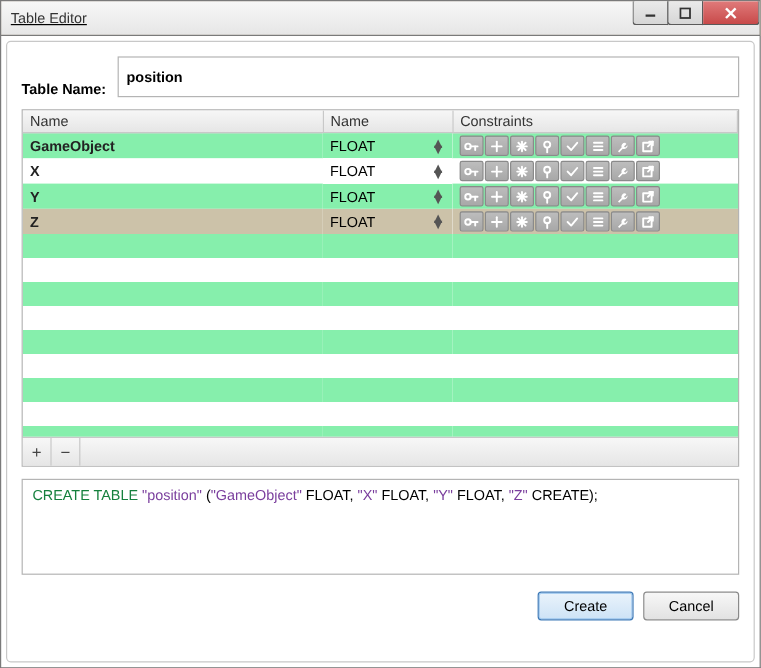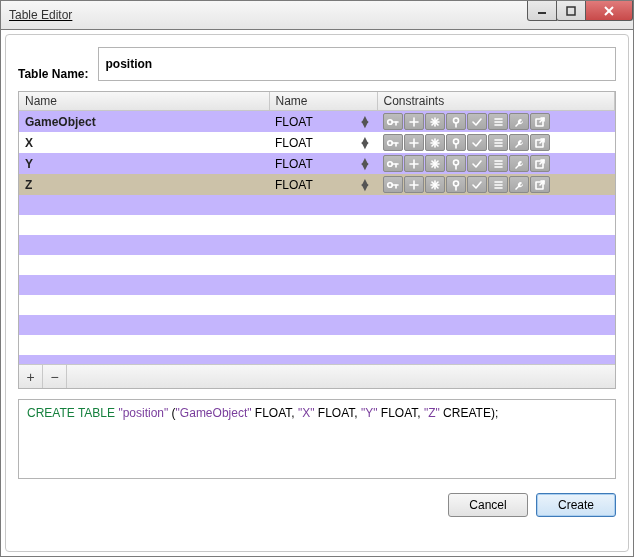--- a/index.html
+++ b/index.html
@@ -20,21 +20,21 @@
 
 .row-name { display: flex; align-items: flex-end; gap: 10px; }
 .row-name label { font-weight: bold; white-space: nowrap; }
 .row-name input { flex: 1; height: 34px; border: 1px solid #b4b4b4; padding: 0 6px; font-weight: bold; }
 
 .table-wrap { border: 1px solid #b4b4b4; flex: 0 0 auto; height: 298px; display: flex; flex-direction: column; }
 .grid { flex: 1; overflow: hidden; }
 .grid table { width: 100%; border-collapse: collapse; table-layout: fixed; }
 .grid th { text-align: left; font-weight: normal; background: linear-gradient(to bottom, #f7f7f7, #e6e6e6); border-right: 1px solid #c8c8c8; border-bottom: 1px solid #c8c8c8; padding: 2px 6px; height: 18px; color: #333; }
 .grid td { padding: 2px 6px; height: 20px; border: none; }
-.grid tr.odd td { background: #c4b5fd; }
+.grid tr.odd td { background: #86efac; }
 .grid tr.even td { background: #ffffff; }
 .grid tr.sel td { background: #ccc2a9; }
 .col-name { width: 250px; font-weight: bold; color: #222; }
 .col-type { width: 108px; position: relative; }
 .type-cell { display: flex; align-items: center; justify-content: space-between; }
 .spinner { display: inline-flex; flex-direction: column; line-height: 5px; color: #555; font-size: 7px; }
 .constraints { display: flex; gap: 1px; }
 .cbtn { width: 20px; height: 17px; background: linear-gradient(to bottom, #bdbdbd, #a8a8a8); border: 1px solid #8a8a8a; border-radius: 2px; display: flex; align-items: center; justify-content: center; color: #fff; }
 .cbtn svg { display: block; }
 
@@ -411,18 +411,18 @@
       </div>
       <div class="grid-footer">
         <button>+</button>
         <button>−</button>
       </div>
     </div>
 
     <div class="sql-box"><span class="kw">CREATE TABLE</span> <span class="str">"position"</span><span> (</span><span class="str">"GameObject"</span><span> FLOAT, </span><span class="str">"X"</span><span> FLOAT, </span><span class="str">"Y"</span><span> FLOAT, </span><span class="str">"Z"</span><span> CREATE);</span></div>
 
     <div class="buttons">
+      <button class="btn primary">Create</button>
       <button class="btn">Cancel</button>
-      <button class="btn primary">Create</button>
     </div>
 
   </div>
 </div>
 
 </body></html>

